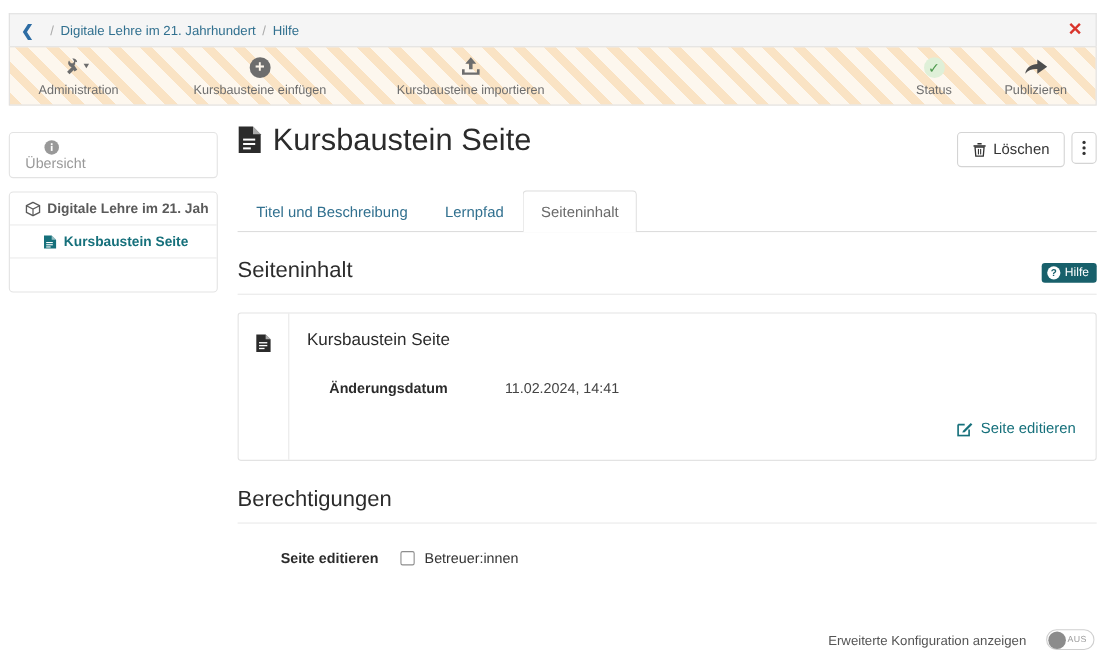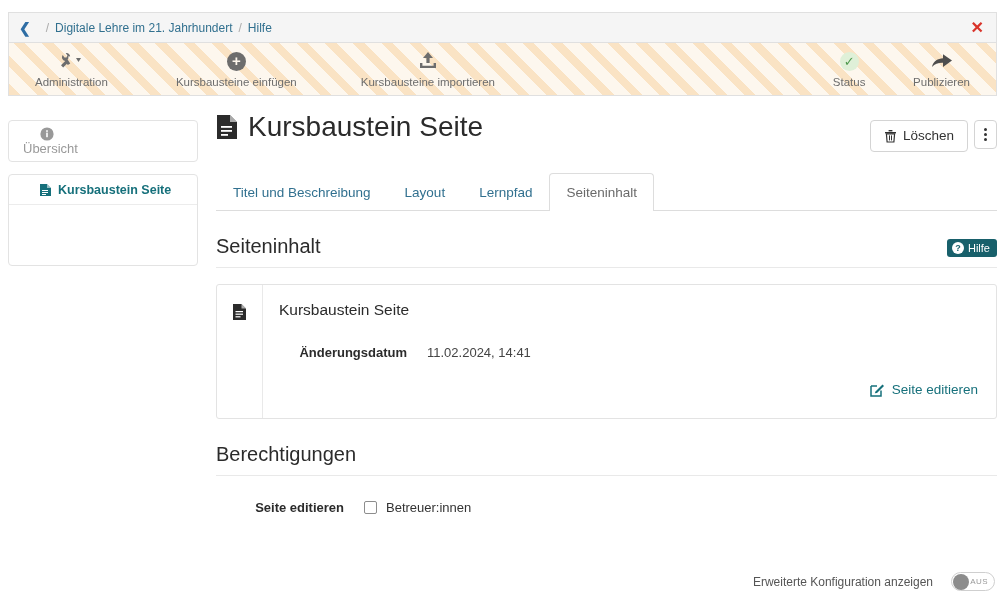--- a/index.html
+++ b/index.html
@@ -138,21 +138,21 @@
   .card {
     margin-top: 16px; border: 1px solid #e3e3e3; border-radius: 3px;
     display: flex; min-height: 135px; background: #ffffff;
   }
   .card-icon {
     width: 46px; border-right: 1px solid #e9e9e9;
     display: flex; justify-content: center; padding-top: 18px;
   }
   .card-body { flex: 1; padding: 16px 18px 10px 16px; position: relative; }
   .card-title { font-size: 15.5px; color: #2b2b2b; font-weight: normal; margin: 0 0 26px 0; }
-  .meta-row { display: flex; align-items: baseline; font-size: 13px; }
+  .meta-row { display: flex; align-items: baseline; font-size: 13px; gap: 32px; }
   .meta-label { width: 148px; text-align: right; font-weight: bold; color: #2b2b2b; padding-right: 20px; }
   .meta-value { color: #444444; }
   .card-link-row { display: flex; justify-content: flex-end; margin-top: 22px; }
   .link-teal {
     color: #16707b; font-size: 13.5px; text-decoration: none; cursor: pointer;
     display: inline-flex; align-items: center; gap: 7px;
   }
 
   
   .perm-row { display: flex; align-items: center; margin-top: 24px; font-size: 13px; }
@@ -249,20 +249,29 @@
         <circle cx="7" cy="7" r="6.6" fill="#999999"></circle>
         <rect x="6.2" y="5.6" width="1.6" height="4.6" fill="#ffffff"></rect>
         <rect x="6.2" y="3.2" width="1.6" height="1.7" fill="#ffffff"></rect>
       </svg>
     </span>
     <span>Übersicht</span>
   </div>
 </div>
 
 <div class="side-box side-tree">
+  <div class="side-row row-course">
+    <span class="tic">
+      <svg width="14" height="14" viewBox="0 0 14 14">
+        <path d="M7 1 L13 4 V10 L7 13 L1 10 V4 Z" fill="none" stroke="#5a5a5a" stroke-width="1.3"></path>
+        <path d="M1 4 L7 7 L13 4 M7 7 V13" fill="none" stroke="#5a5a5a" stroke-width="1.1"></path>
+      </svg>
+    </span>
+    <span>Digitale Lehre im 21. Jah</span>
+  </div>
   <div class="side-row lvl2 row-node">
     <span class="tic">
       <svg width="13" height="14" viewBox="0 0 13 14">
         <path d="M1 1 H8 L12 5 V13 H1 Z" fill="#16707b"></path>
         <path d="M8 1 L12 5 H8 Z" fill="#ffffff" opacity=".55"></path>
         <rect x="3" y="7" width="6" height="1" fill="#ffffff"></rect>
         <rect x="3" y="9" width="6" height="1" fill="#ffffff"></rect>
         <rect x="3" y="11" width="4" height="1" fill="#ffffff"></rect>
       </svg>
     </span>
@@ -304,21 +313,20 @@
             <i></i>
             <i></i>
             <i></i>
           </span>
       </button>
     </div>
   </div>
 
   <div class="tabs">
     <div class="tab">Titel und Beschreibung</div>
-    <div class="tab">Layout</div>
     <div class="tab">Lernpfad</div>
     <div class="tab active">Seiteninhalt</div>
   </div>
 
   <h2 class="section-h">
     <span>Seiteninhalt</span>
     <span class="help-badge">
       <span class="qm">?</span>
       <span>Hilfe</span>
     </span>

